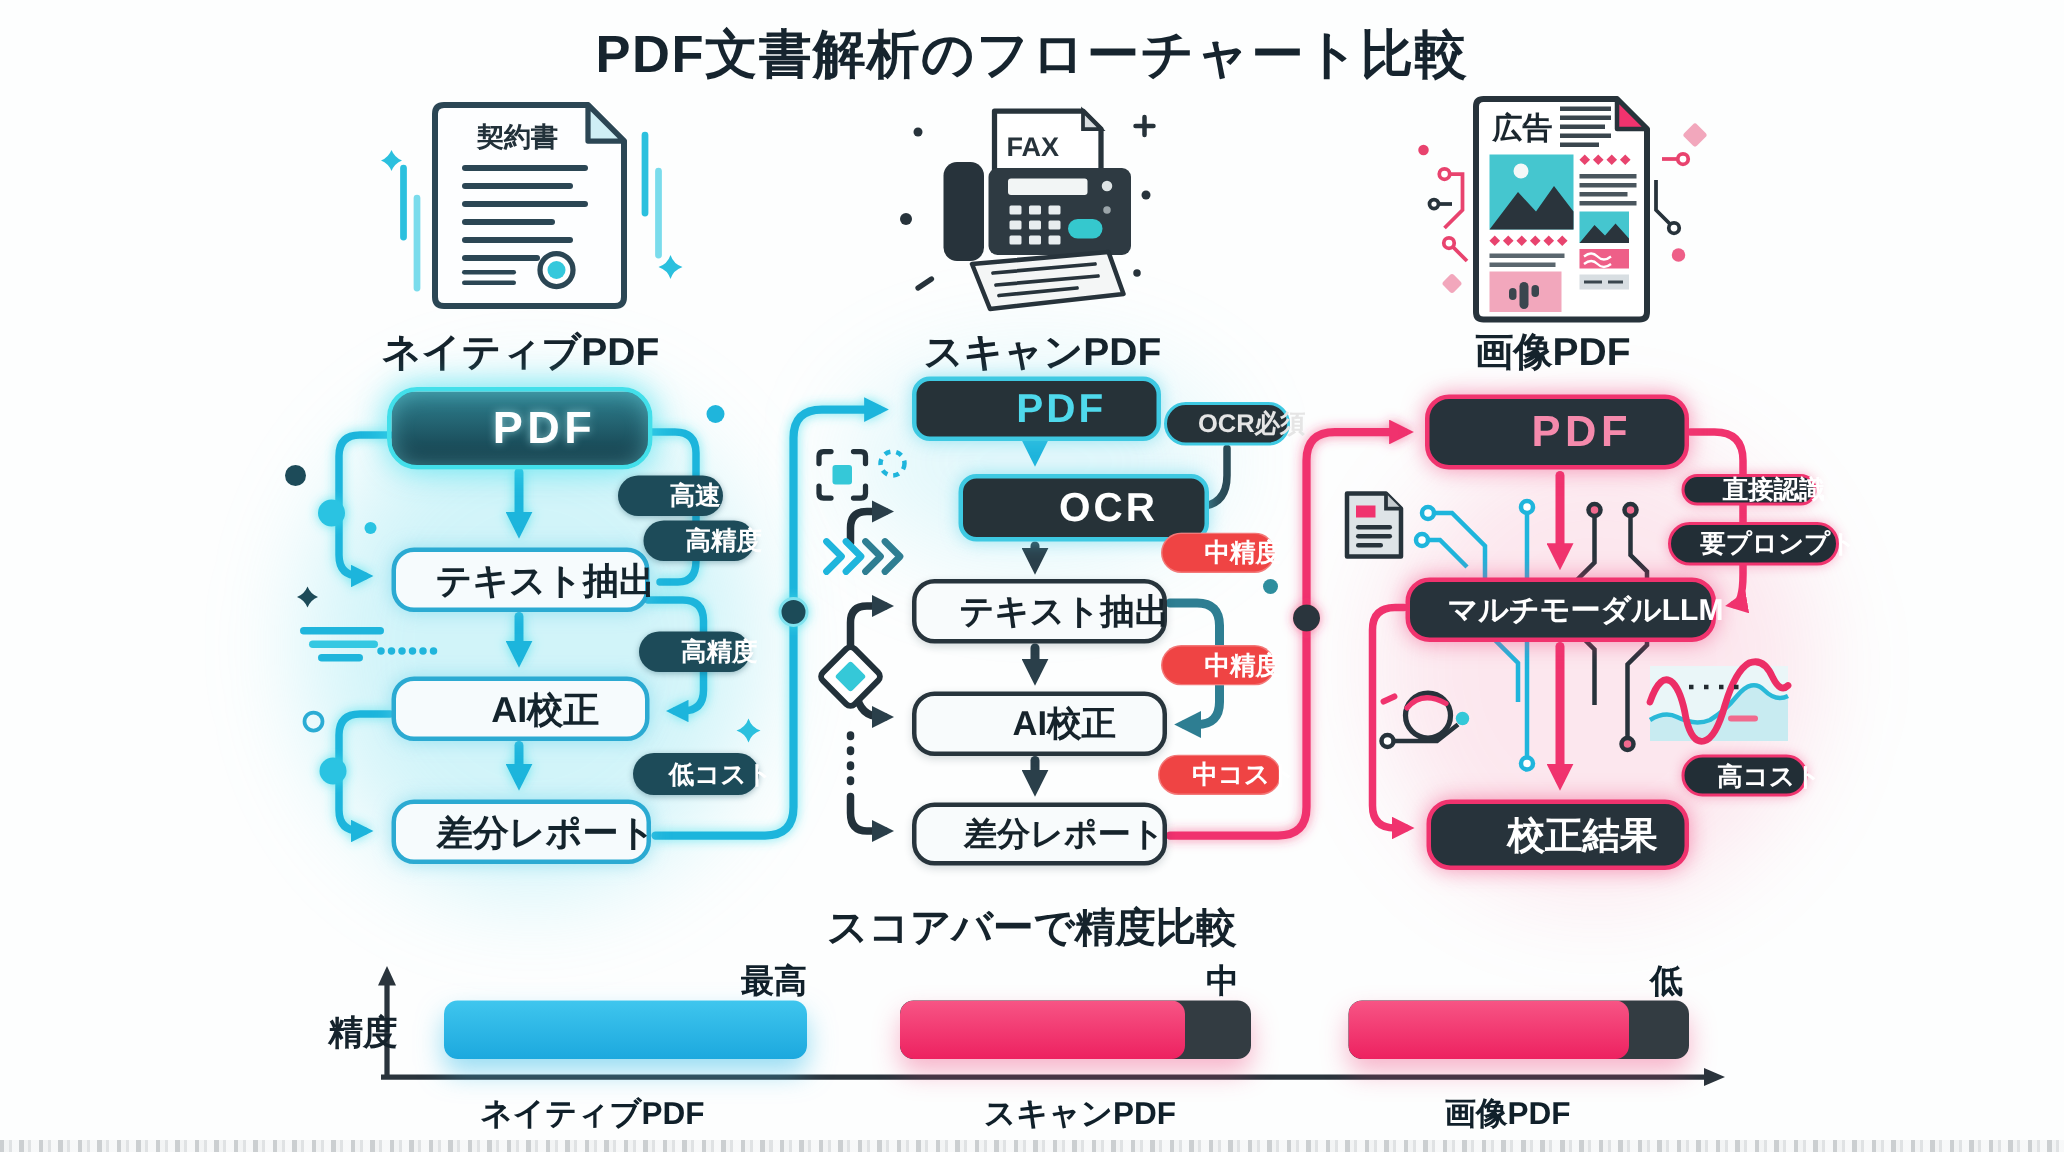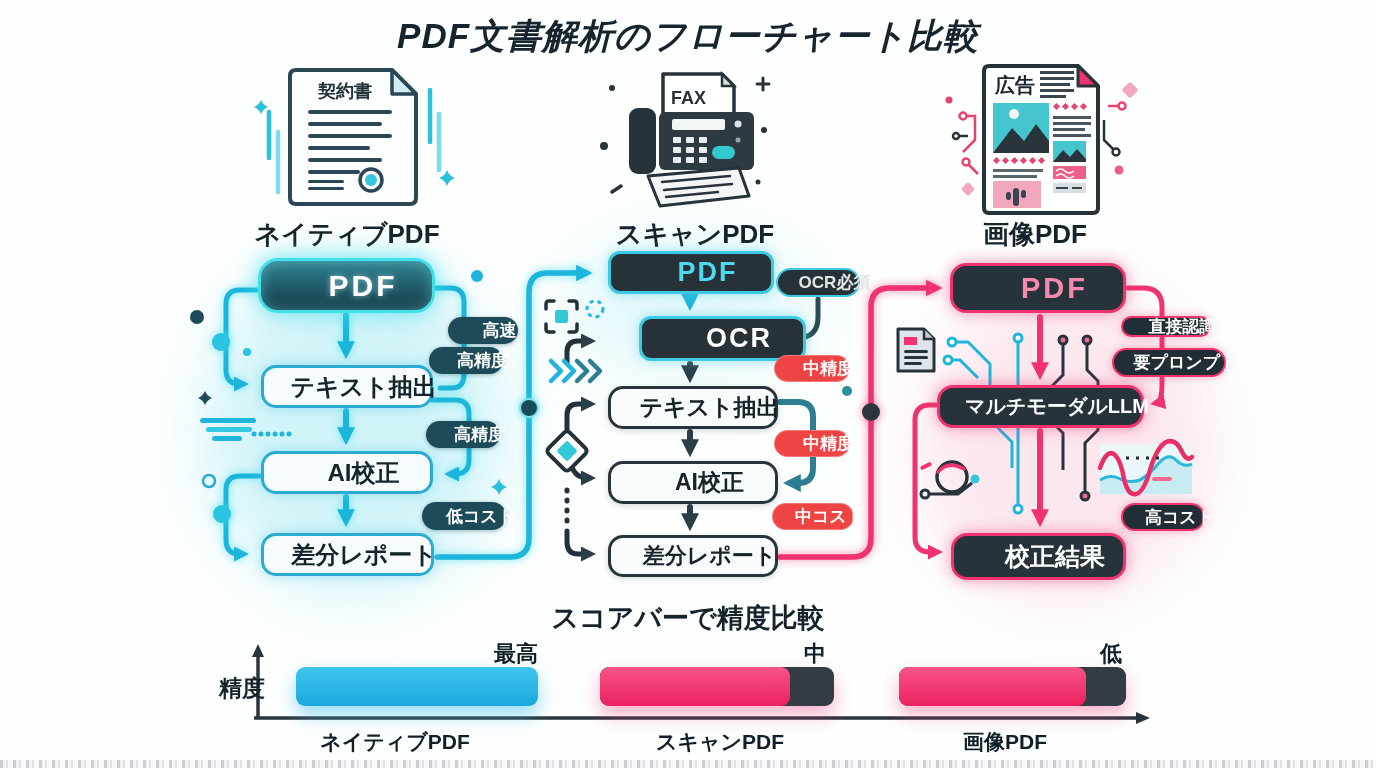--- a/index.html
+++ b/index.html
@@ -7,21 +7,21 @@
     position:relative;width:1376px;height:768px;overflow:hidden;
     background:#FDFEFE;
     font-family:"Liberation Sans","DejaVu Sans",sans-serif;
   }
   .halo{position:absolute;border-radius:50%;filter:blur(32px);z-index:1;}
   #halo-left{left:205px;top:265px;width:300px;height:330px;background:rgba(110,222,240,.30);}
   #halo-mid{left:565px;top:238px;width:250px;height:140px;background:rgba(110,222,240,.18);}
   #halo-right{left:920px;top:290px;width:290px;height:310px;background:rgba(245,90,140,.14);}
   #wires{position:absolute;left:0;top:0;z-index:2;}
   .main-title{position:absolute;left:0;right:0;top:13px;text-align:center;
-    font-size:35px;font-weight:800;color:#16242E;letter-spacing:1px;z-index:3;font-style:italic;}
+    font-size:35px;font-weight:800;color:#16242E;letter-spacing:1px;z-index:3;}
   .col-header{position:absolute;width:220px;text-align:center;font-size:26px;
     font-weight:800;color:#15232C;z-index:3;}
   .node,.badge{position:absolute;display:flex;align-items:center;justify-content:center;
     font-weight:bold;white-space:nowrap;z-index:3;box-sizing:border-box;padding-left:33px;}
   
   .box-cyan-hero{border-radius:20px;background:linear-gradient(180deg,#2F8291 0%,#16414E 90%);
     border:3px solid #43DFEA;color:#fff;font-size:30px;letter-spacing:3px;
     box-shadow:0 0 22px rgba(72,224,238,.85), inset 0 0 14px rgba(130,235,245,.4);
     text-shadow:0 0 6px rgba(180,245,250,.6);}
   .box-cyan-light{background:#F6FBFD;border:3px solid #2BAAD2;border-radius:15px;
@@ -357,21 +357,21 @@
   <div class="main-title">PDF文書解析のフローチャート比較</div>
 
   <div class="col-header" style="left:237px;top:217px;">ネイティブPDF</div>
   <div class="col-header" style="left:585px;top:217px;">スキャンPDF</div>
   <div class="col-header" style="left:925px;top:217px;">画像PDF</div>
 
   <div class="node box-cyan-hero" style="left:258px;top:258px;width:177px;height:55px;">PDF</div>
   <div class="node box-cyan-light" style="left:261px;top:365px;width:172px;height:43px;">テキスト抽出</div>
   <div class="node box-cyan-light" style="left:261px;top:451px;width:172px;height:43px;">AI校正</div>
   <div class="node box-cyan-light" style="left:261px;top:533px;width:173px;height:43px;">差分レポート</div>
-  <div class="badge badge-teal" style="left:448px;top:317px;width:70px;height:27px;">高速</div>
+  <div class="badge badge-teal" style="left:412px;top:317px;width:70px;height:27px;">高速</div>
   <div class="badge badge-teal" style="left:429px;top:347px;width:74px;height:27px;">高精度</div>
   <div class="badge badge-teal" style="left:426px;top:421px;width:74px;height:27px;">高精度</div>
   <div class="badge badge-teal" style="left:422px;top:502px;width:84px;height:28px;">低コスト</div>
 
   <div class="node box-mid-dark" style="left:608px;top:251px;width:166px;height:43px;color:#4FD9EC;">PDF</div>
   <div class="node box-mid-dark" style="left:607px;top:316px;width:167px;height:45px;margin-left:32px;">OCR</div>
   <div class="node box-mid-light" style="left:608px;top:386px;width:170px;height:43px;">テキスト抽出</div>
   <div class="node box-mid-light" style="left:608px;top:461px;width:170px;height:43px;">AI校正</div>
   <div class="node box-mid-light" style="left:608px;top:535px;width:170px;height:42px;font-size:22px;">差分レポート</div>
   <div class="badge badge-cyanb" style="left:776px;top:268px;width:84px;height:29px;">OCR必須</div>

